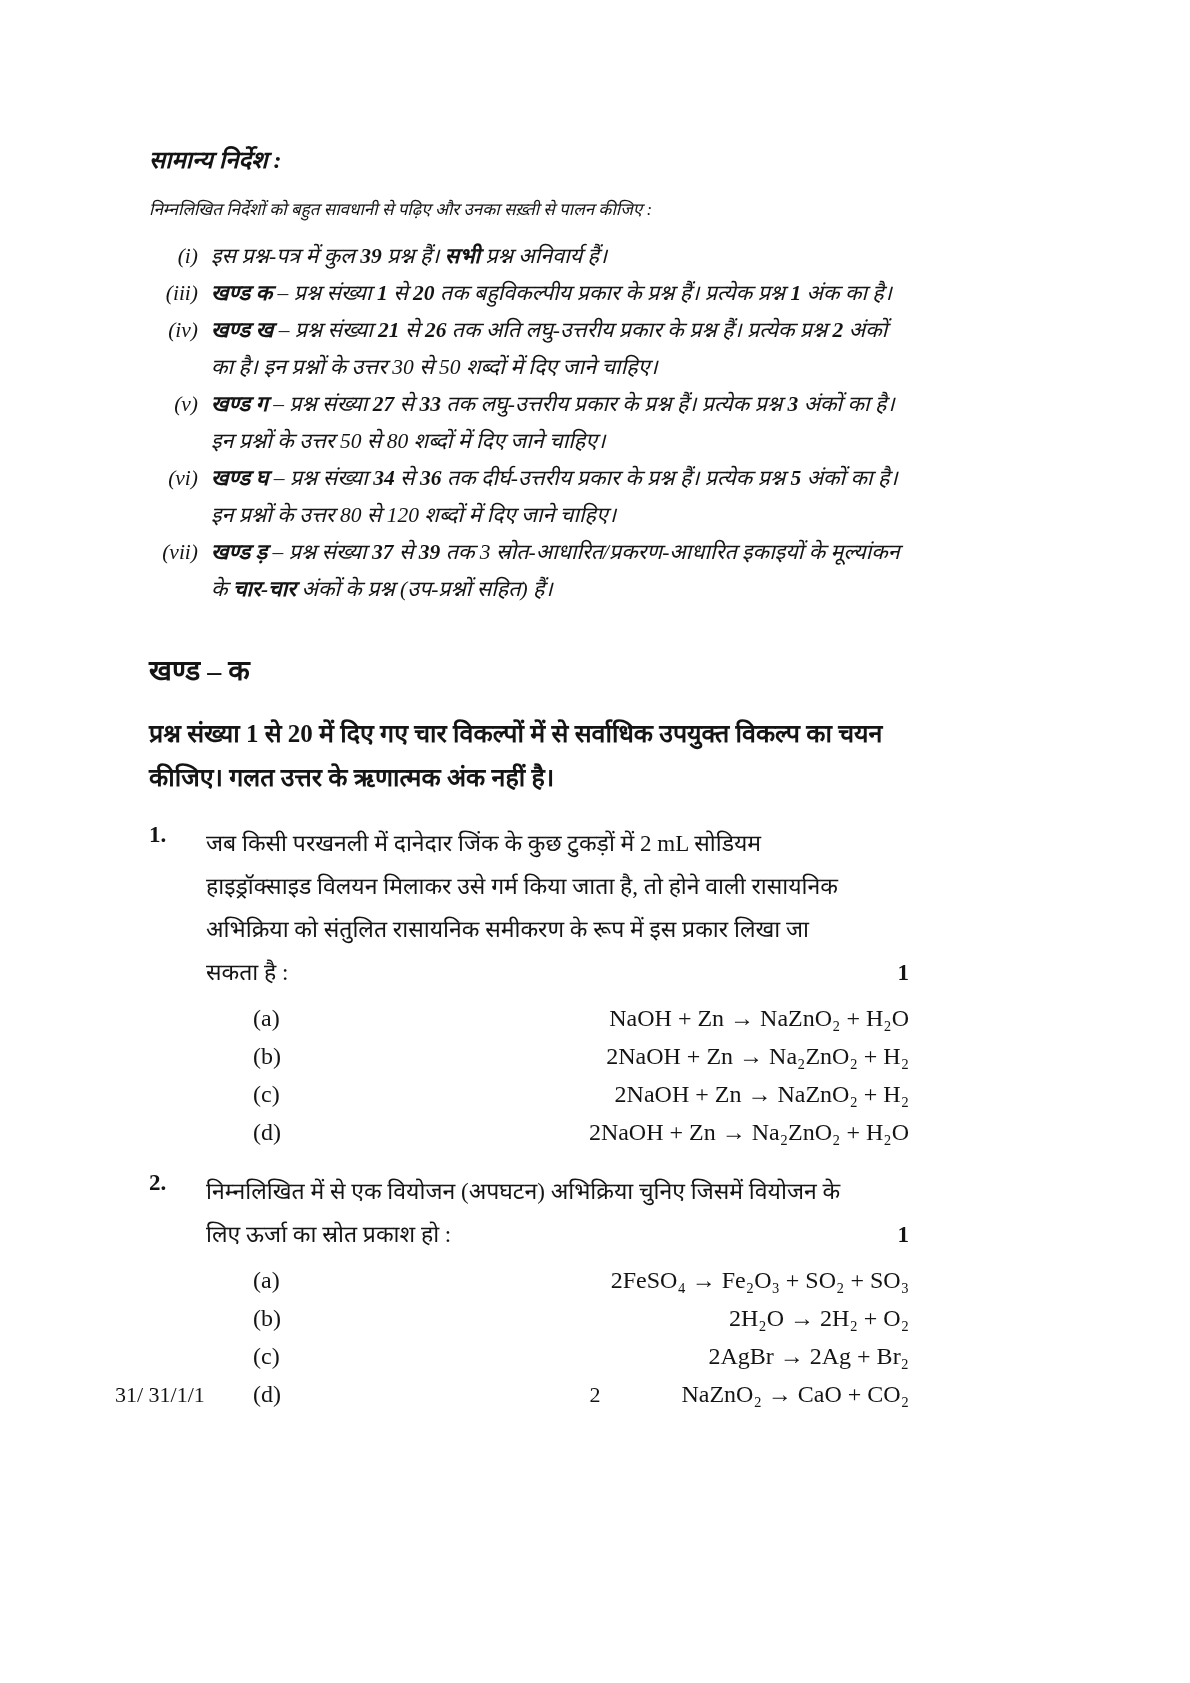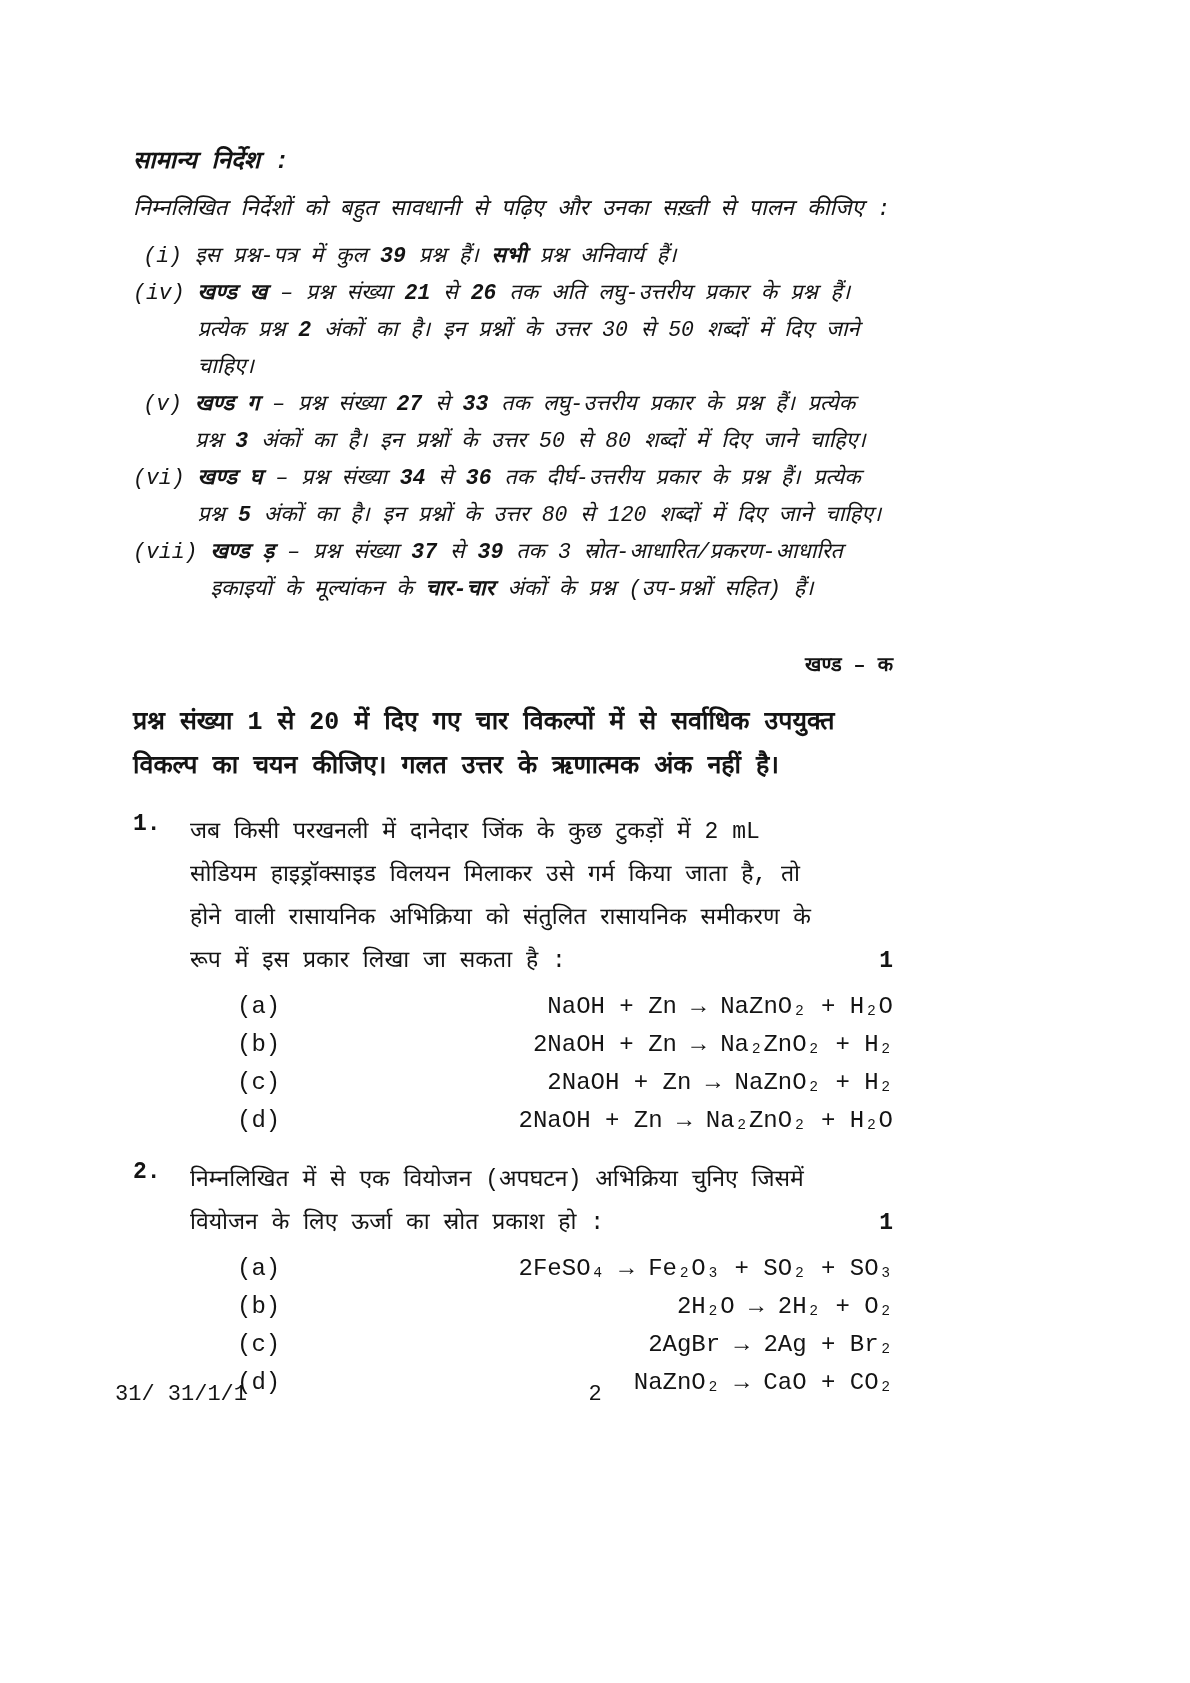--- a/index.html
+++ b/index.html
@@ -1,45 +1,46 @@
 <!DOCTYPE html>
 <html lang="hi"><head>
 <meta charset="utf-8">
 <style>
   html,body{margin:0;padding:0;background:#ffffff;}
   .page{
     position:relative;
     width:1020px;height:1683px;
     background:#ffffff;
     color:#141414;
-    font-family:Liberation Mono, monospace;
+    font-family:Liberation Serif, serif;
     overflow:hidden;
+    padding-left:16px;
   }
   .content{padding:142px 127px 0 133px;box-sizing:border-box;}
 
   
   .gi-heading{
     margin:0 0 12px 0;
     font-size:24px;font-weight:bold;font-style:italic;
   }
   .gi-intro{
     margin:17px 0 10px 0;
-    font-size:22px;font-style:italic;line-height:36px;
+    font-size:17px;font-style:italic;line-height:36px;
   }
   .gi-list{font-size:21.5px;font-style:italic;line-height:37px;}
   .gi-item{display:flex;}
   .gi-num{flex:0 0 62px;text-align:right;padding-right:13px;box-sizing:border-box;}
   .gi-text{flex:1;}
   .gi-text b{font-weight:bold;}
 
   
   .section-title{
     margin:42px 0 24px 0;
-    text-align:right;
-    font-size:20px;font-weight:bold;font-style:normal;
+    text-align:left;
+    font-size:28px;font-weight:bold;font-style:normal;
   }
   .section-intro{
     margin:0 0 22px 0;
     font-size:25px;font-weight:bold;line-height:44px;
   }
 
   
   .question{display:flex;margin:0 0 18px 0;}
   .q-num{flex:0 0 57px;font-size:23px;font-weight:bold;}
   .q-body{flex:1;}
@@ -62,20 +63,24 @@
   <div class="content">
 
     <h2 class="gi-heading">सामान्य निर्देश :</h2>
 
     <p class="gi-intro">निम्नलिखित निर्देशों को बहुत सावधानी से पढ़िए और उनका सख़्ती से पालन कीजिए :</p>
 
     <div class="gi-list">
       <div class="gi-item">
         <span class="gi-num">(i)</span>
         <span class="gi-text"><span>इस प्रश्न-पत्र में कुल </span><b>39</b><span> प्रश्न हैं। </span><b>सभी</b><span> प्रश्न अनिवार्य हैं।</span></span>
+      </div>
+      <div class="gi-item">
+        <span class="gi-num">(iii)</span>
+        <span class="gi-text"><b>खण्ड क</b><span> – प्रश्न संख्या </span><b>1</b><span> से </span><b>20</b><span> तक बहुविकल्पीय प्रकार के प्रश्न हैं। प्रत्येक प्रश्न </span><b>1</b><span> अंक का है।</span></span>
       </div>
       <div class="gi-item">
         <span class="gi-num">(iv)</span>
         <span class="gi-text"><b>खण्ड ख</b><span> – प्रश्न संख्या </span><b>21</b><span> से </span><b>26</b><span> तक अति लघु-उत्तरीय प्रकार के प्रश्न हैं। प्रत्येक प्रश्न </span><b>2</b><span> अंकों का है। इन प्रश्नों के उत्तर 30 से 50 शब्दों में दिए जाने चाहिए।</span></span>
       </div>
       <div class="gi-item">
         <span class="gi-num">(v)</span>
         <span class="gi-text"><b>खण्ड ग</b><span> – प्रश्न संख्या </span><b>27</b><span> से </span><b>33</b><span> तक लघु-उत्तरीय प्रकार के प्रश्न हैं। प्रत्येक प्रश्न </span><b>3</b><span> अंकों का है। इन प्रश्नों के उत्तर 50 से 80 शब्दों में दिए जाने चाहिए।</span></span>
       </div>
       <div class="gi-item">

